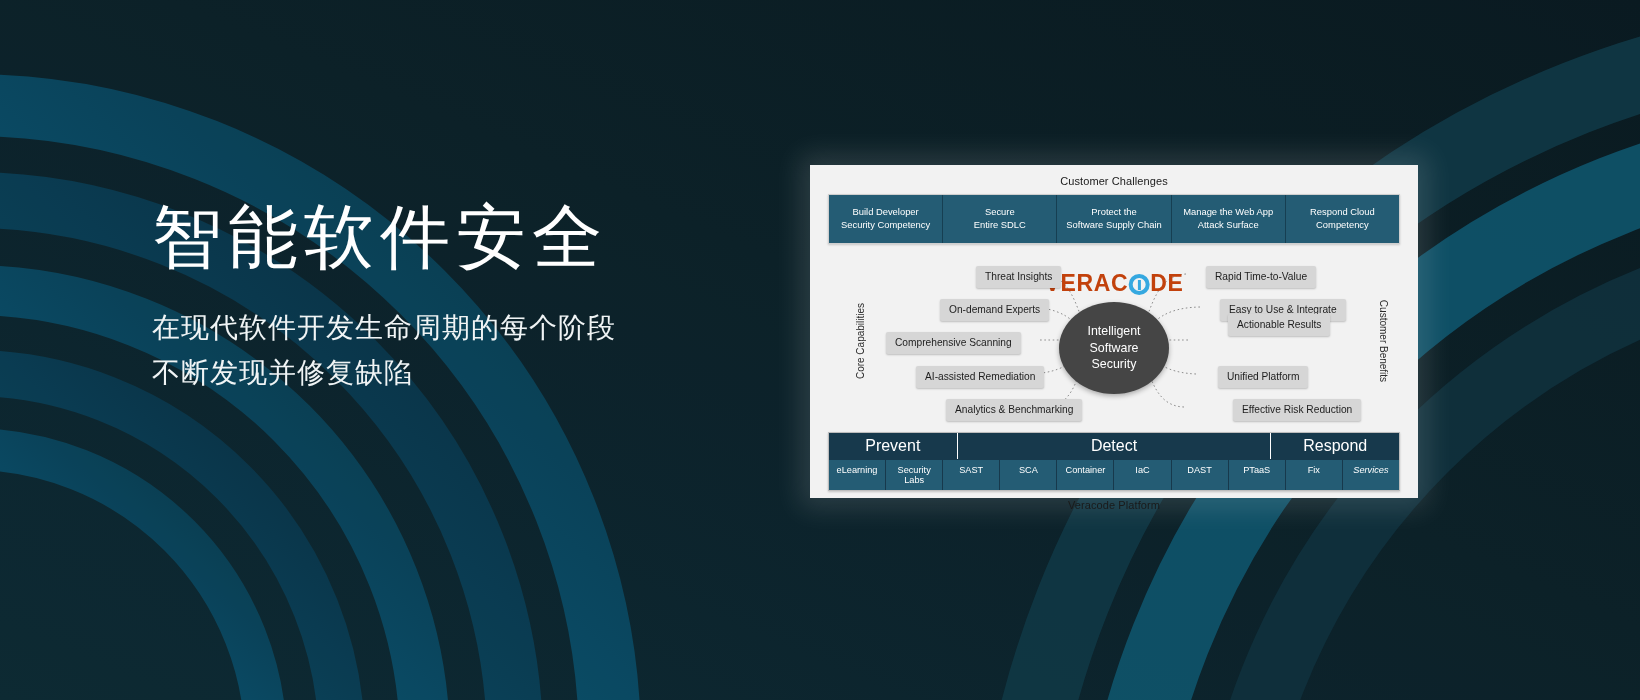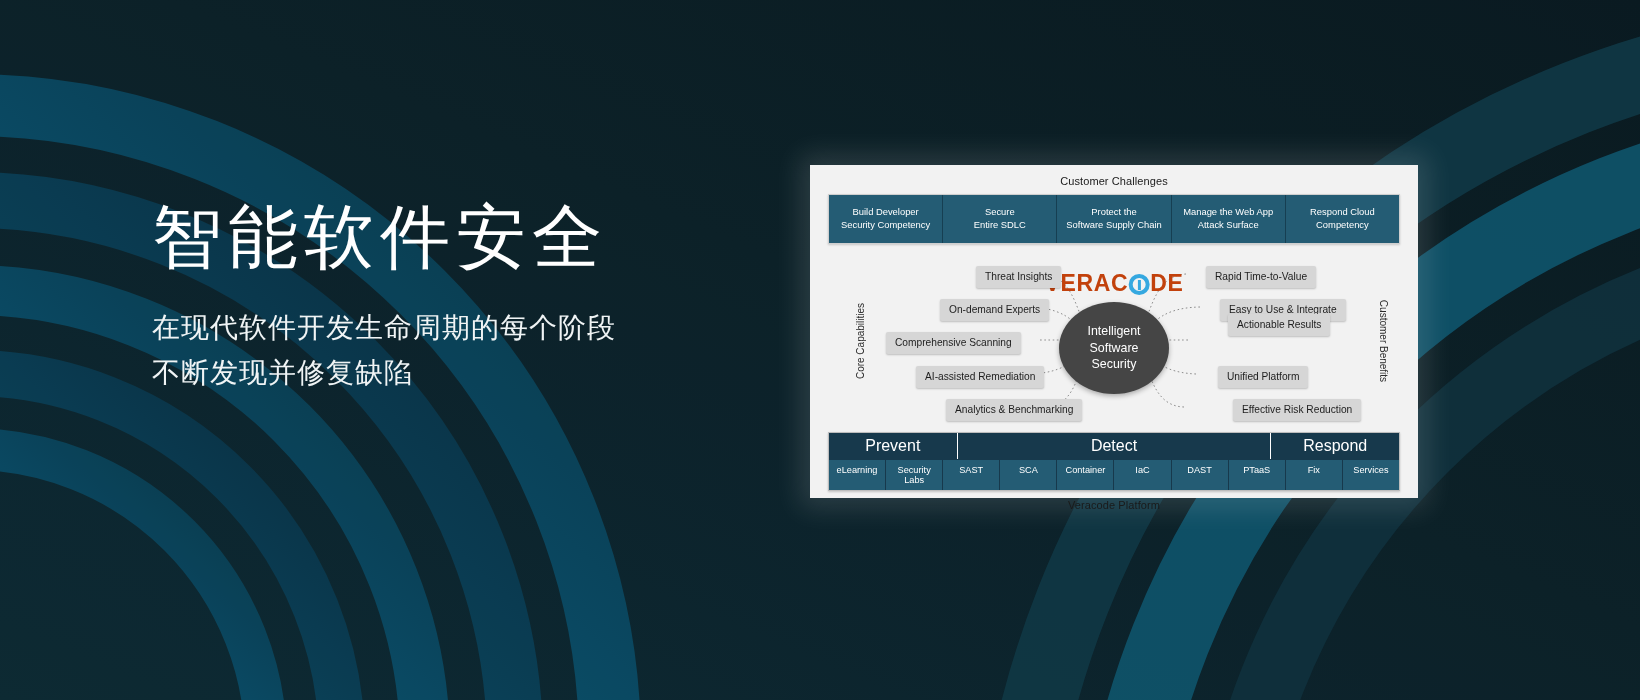--- a/index.html
+++ b/index.html
@@ -181,21 +181,21 @@
   .plat-head:last-child { border-right:none; }
   .plat-cell {
     background:#245c74;
     color:#ffffff;
     font-size:9.2px;
     text-align:center;
     padding:5px 2px;
     border-right:1px solid #17394c;
     border-top:1px solid #17394c;
   }
-  .plat-cell:last-child { border-right:none; }
+  .plat-cell:last-child { border-right:none;font-style:italic; }
 
   #platform-title { margin-top:8px; }
 </style>
 </head>
 <body>
 
 <div id="bg-layer">
   <svg viewBox="0 0 1640 700" xmlns="http://www.w3.org/2000/svg" aria-hidden="true">
     <defs>
       <linearGradient id="gBase" x1="0" y1="1" x2="1" y2="0">

